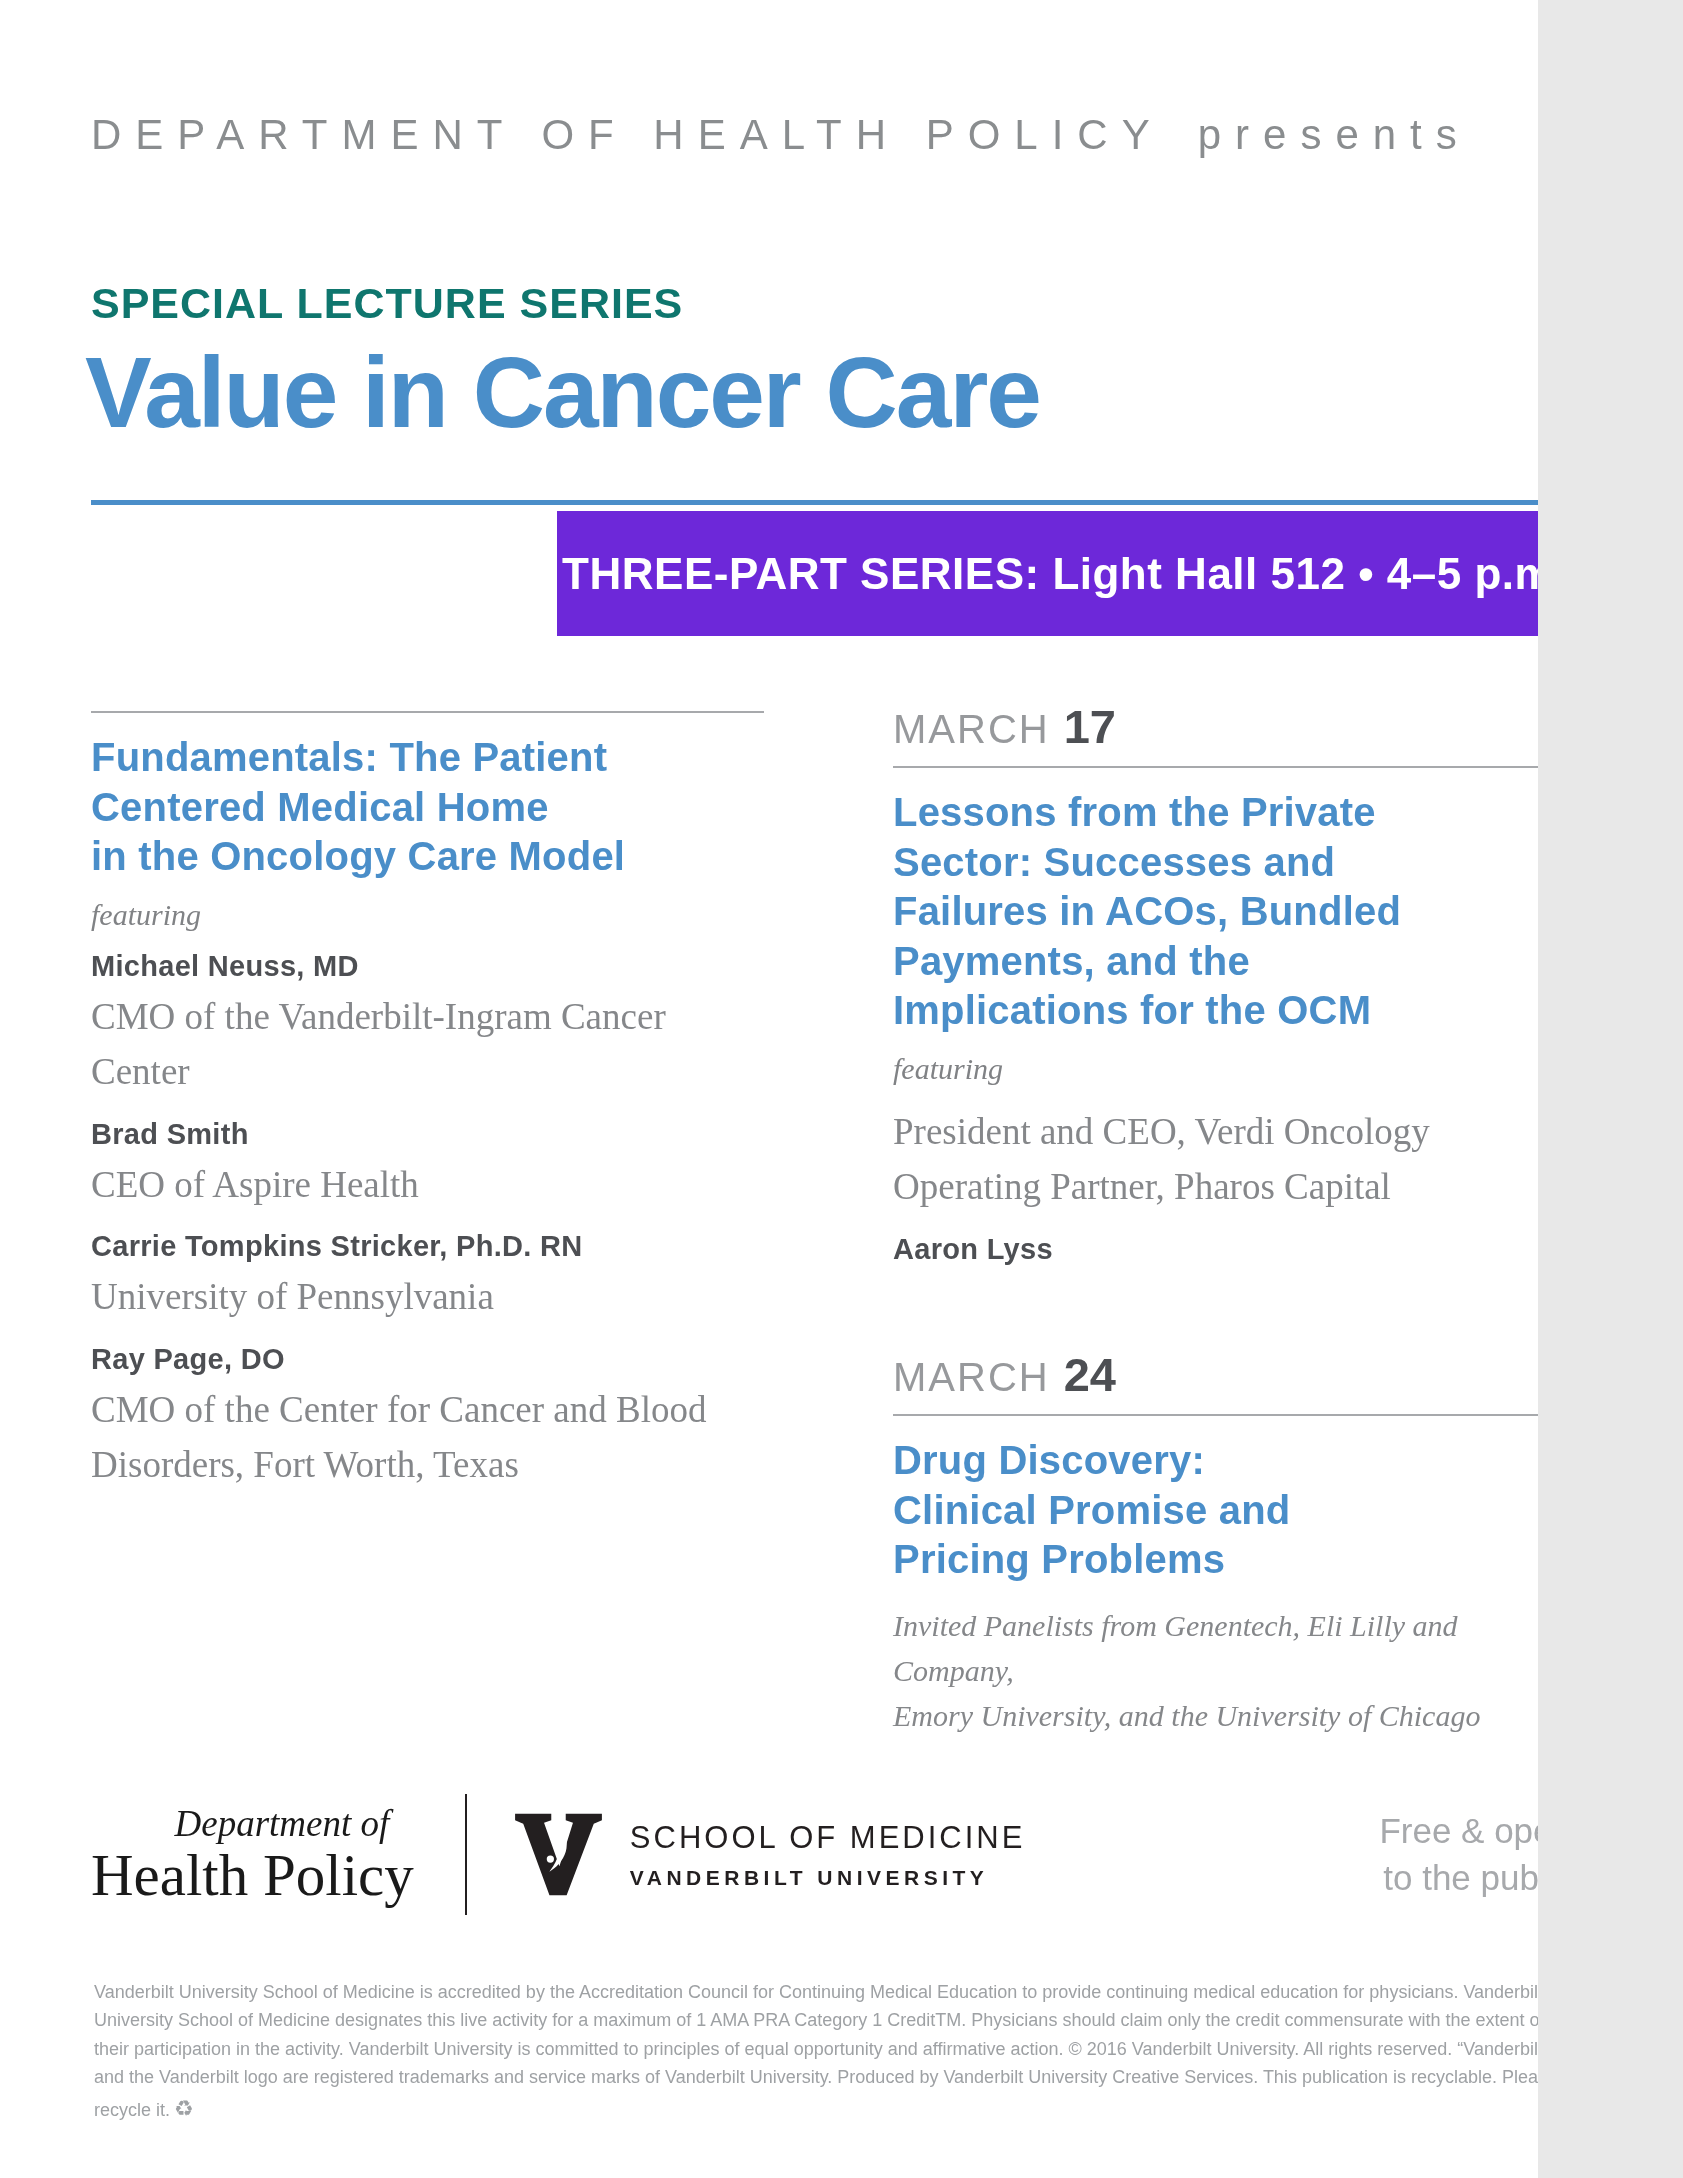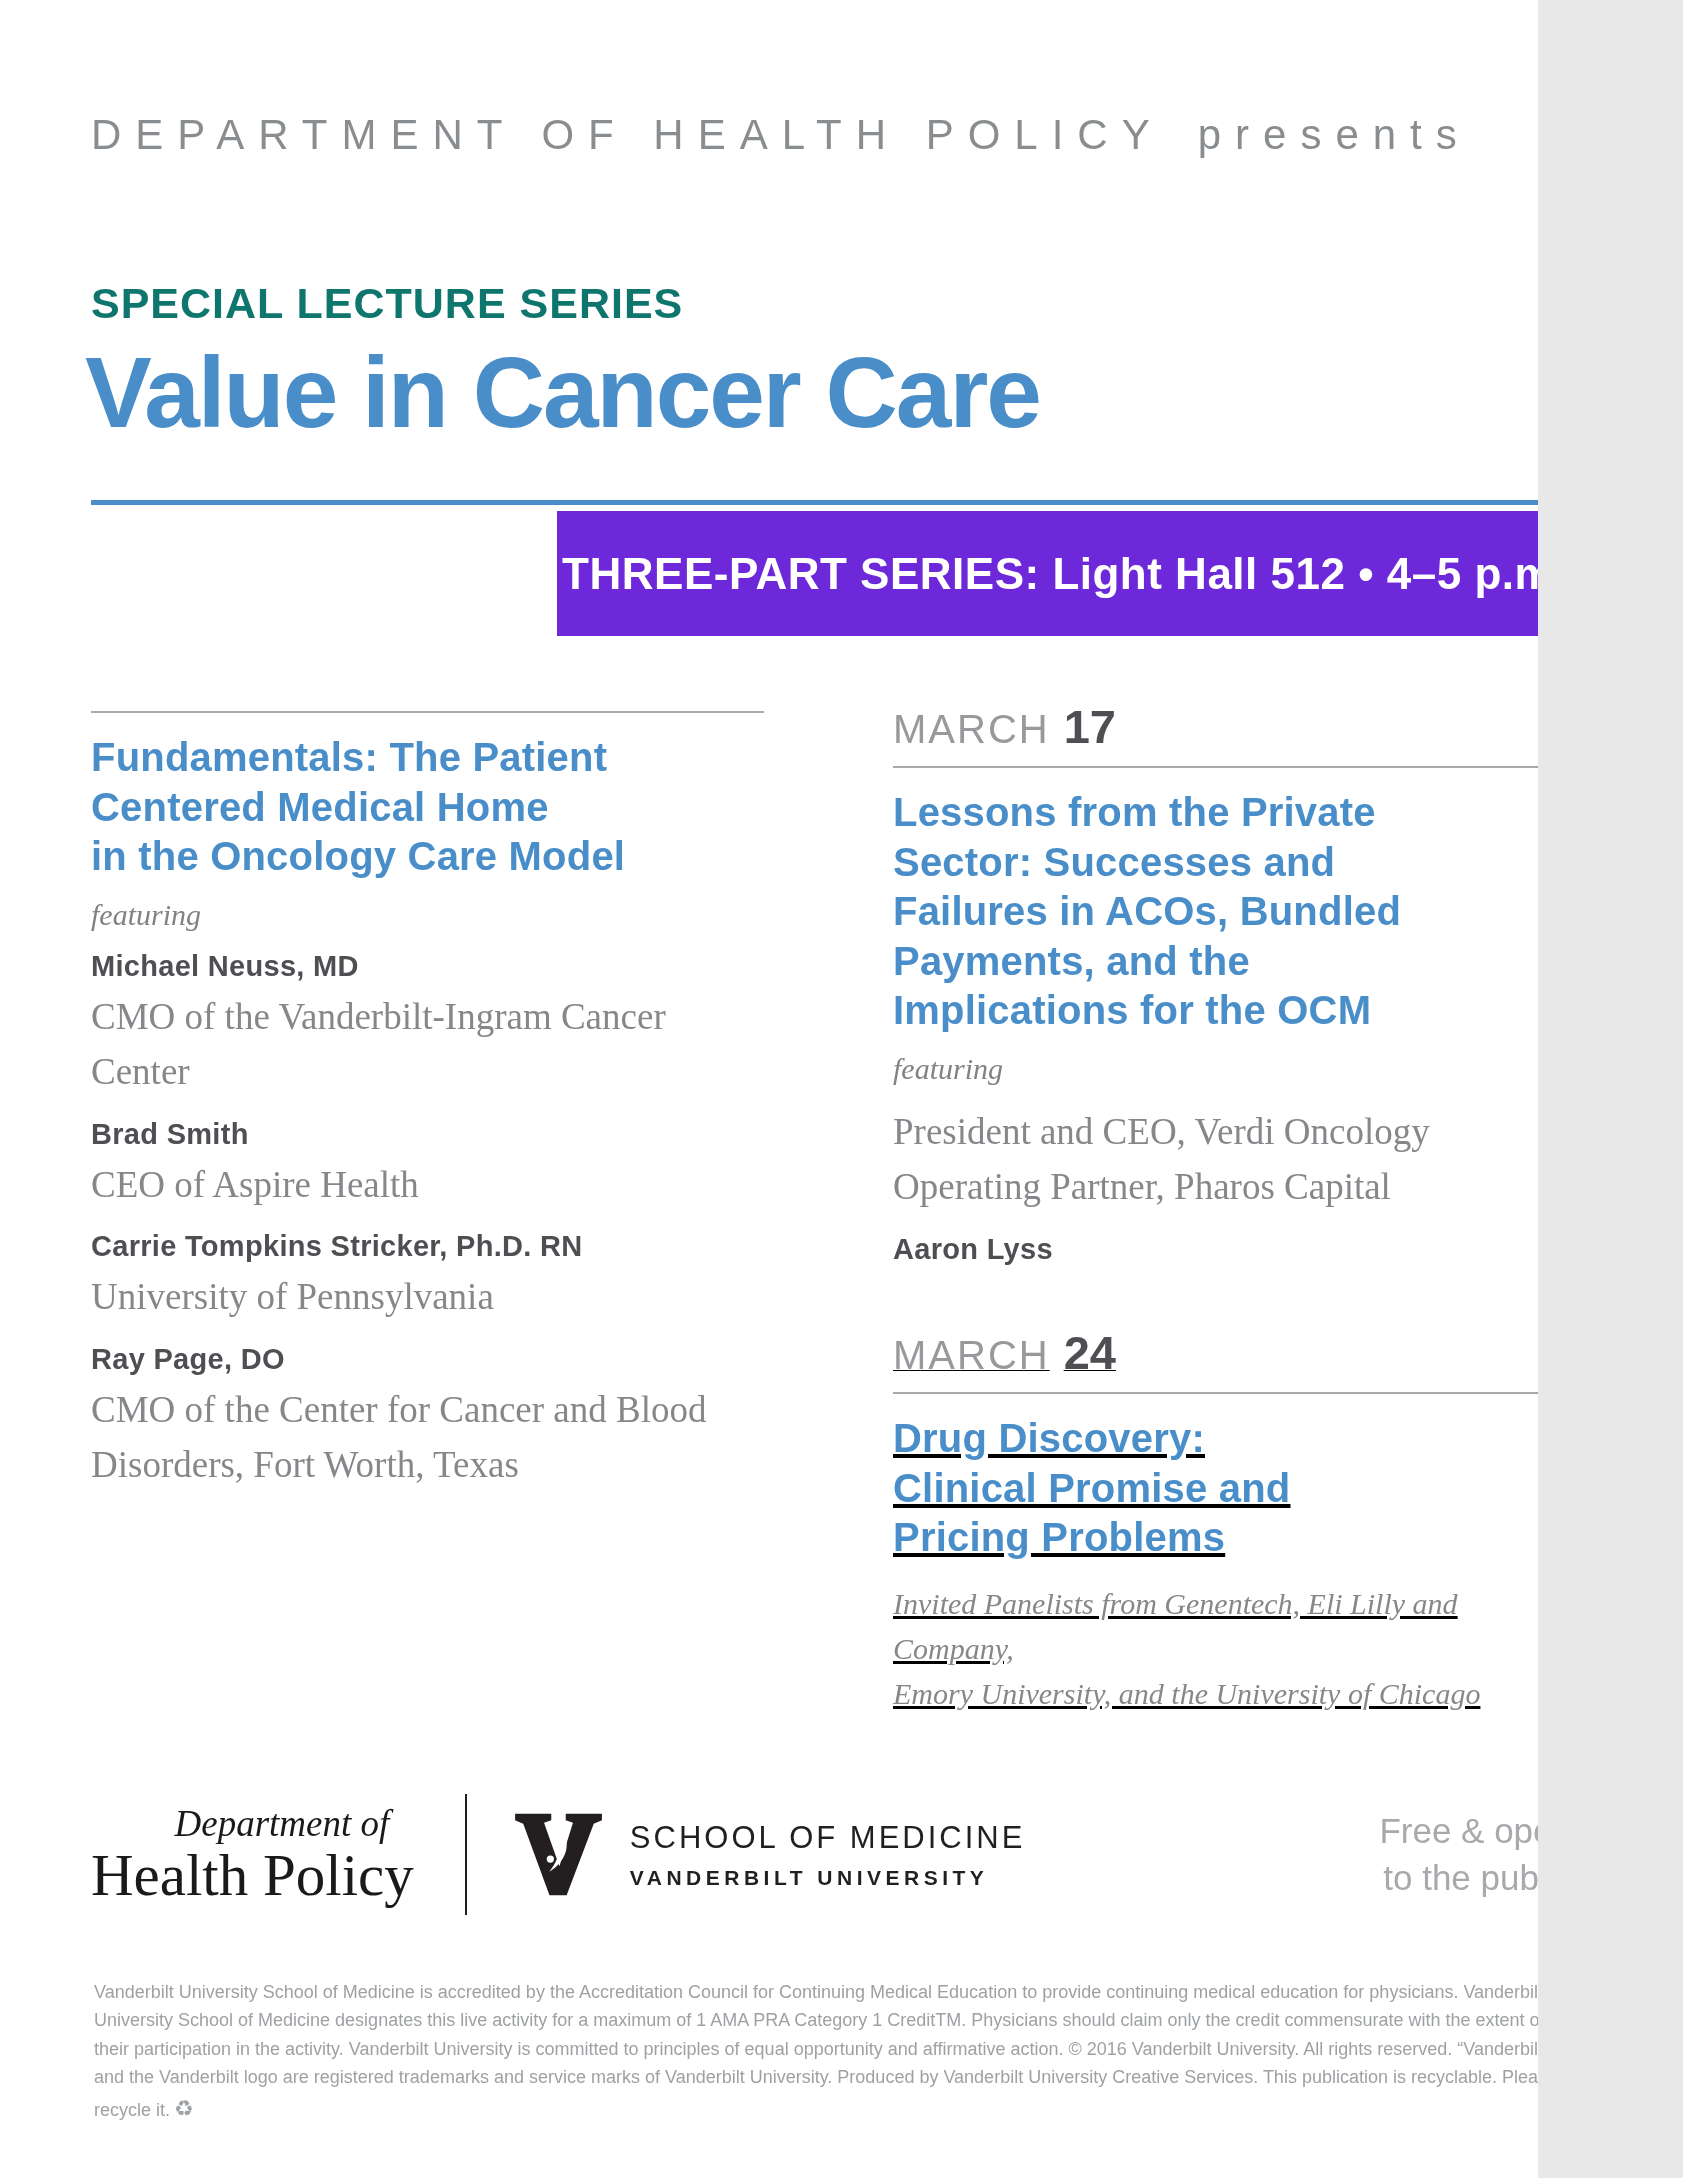--- a/index.html
+++ b/index.html
@@ -56,21 +56,21 @@
     font-family:"Liberation Serif", serif;font-style:italic;
     font-size:30px;color:#808285;
   }
   .speaker{margin-top:18px;}
   .speaker-name{font-size:29px;font-weight:700;color:#4d4f53;letter-spacing:0.3px;}
   .speaker-role{
     margin-top:6px;
     font-family:"Liberation Serif", serif;
     font-size:37px;color:#85878a;line-height:1.5;white-space:pre-line;
   }
-  .session-march-24{margin-top:59px;text-decoration:underline;}
+  .session-march-24{margin-top:81px;}
   .panelists{
     margin-top:18px;
     font-family:"Liberation Serif", serif;font-style:italic;
     font-size:30px;color:#85878a;line-height:1.5;white-space:pre-line;
   }
   
   .footer{
     position:absolute;left:91px;top:1794px;width:1481px;
     display:flex;align-items:center;
   }

